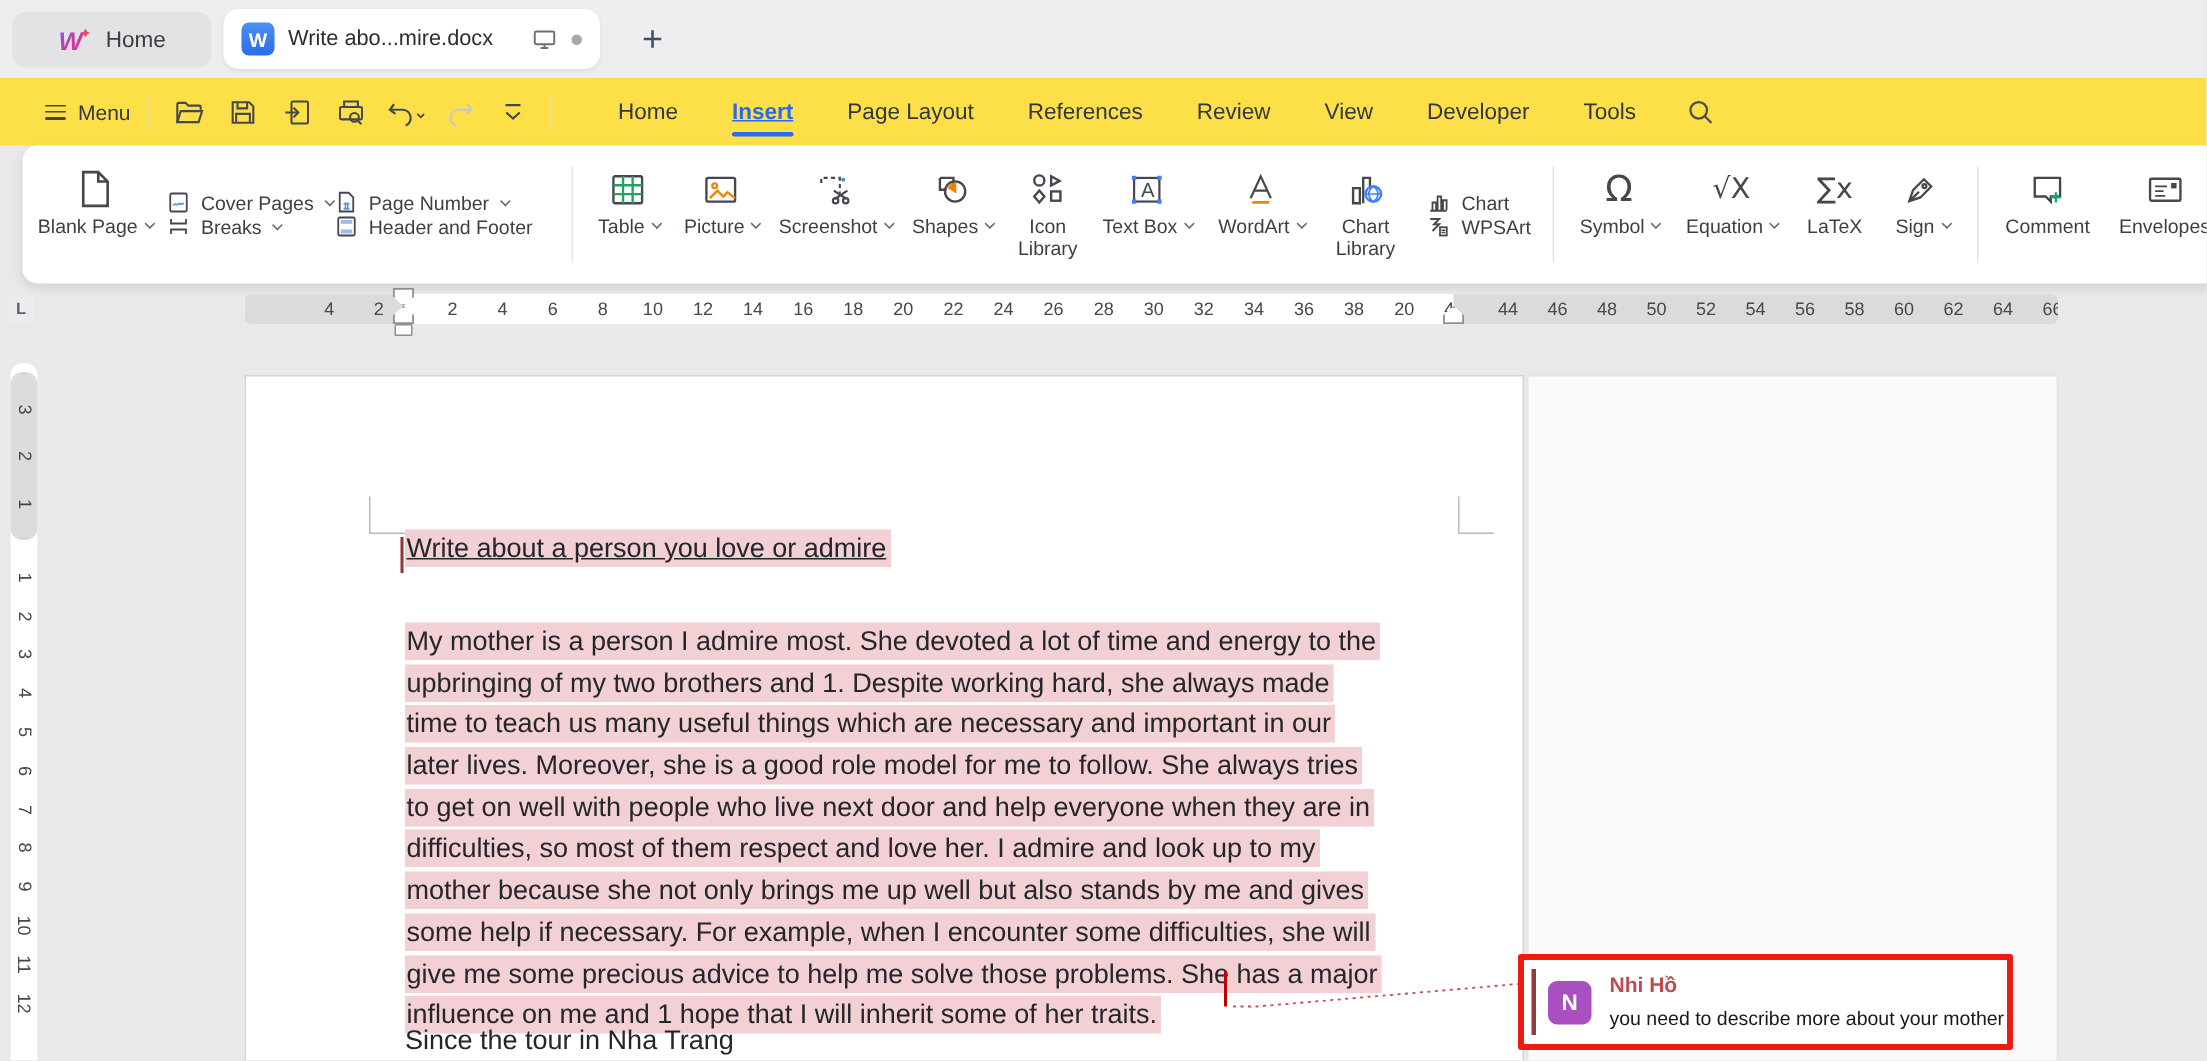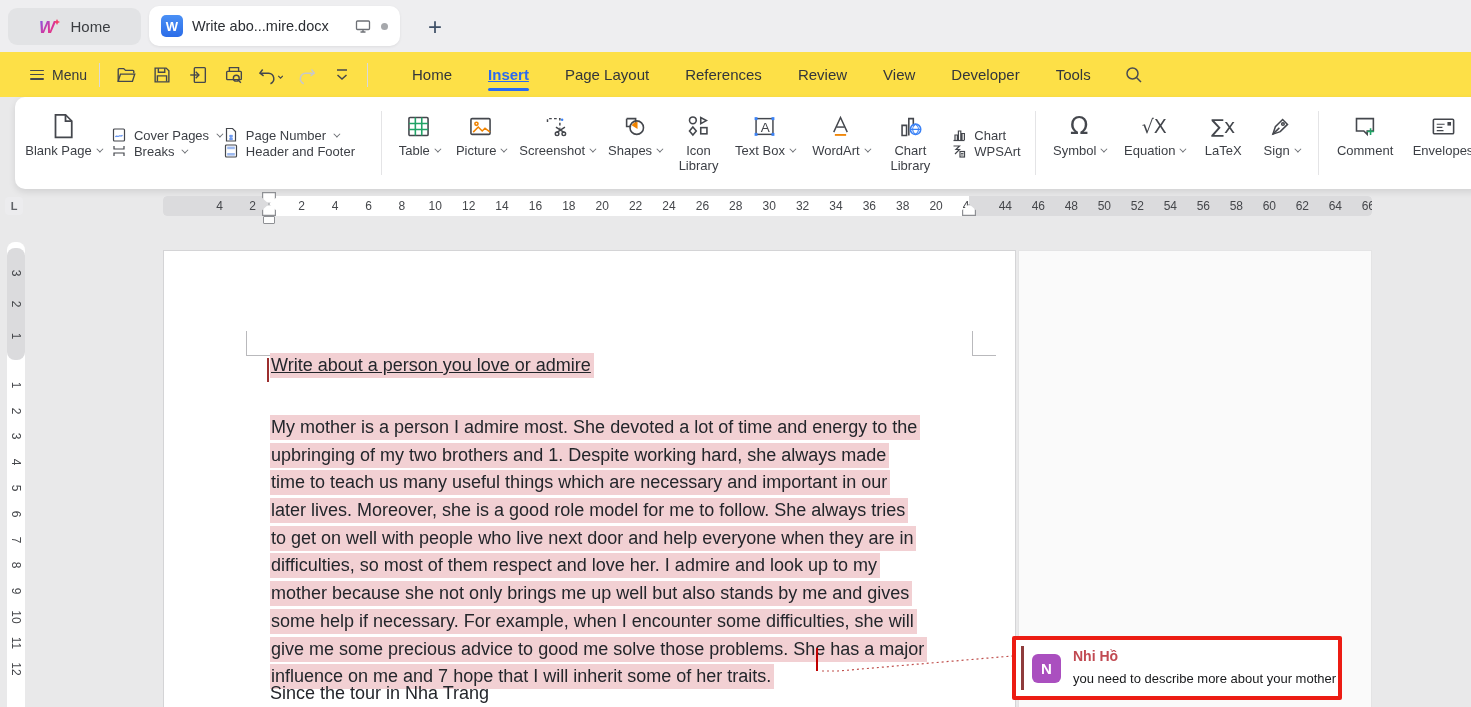--- a/index.html
+++ b/index.html
@@ -588,24 +588,24 @@
     <div class="dline">
     <span class="hl">difficulties, so most of them respect and love her. I admire and look up to my</span>
   </div>
     <div class="dline">
     <span class="hl">mother because she not only brings me up well but also stands by me and gives</span>
   </div>
     <div class="dline">
     <span class="hl">some help if necessary. For example, when I encounter some difficulties, she will</span>
   </div>
     <div class="dline">
-    <span class="hl">give me some precious advice to good me solve those problems. She has a major</span>
-  </div>
-    <div class="dline">
-    <span class="hl">influence on me and 7 hope that I will inherit some of her traits.</span>
+    <span class="hl">give me some precious advice to help me solve those problems. She has a major</span>
+  </div>
+    <div class="dline">
+    <span class="hl">influence on me and 1 hope that I will inherit some of her traits.</span>
   </div>
   </div>
 <div class="caret"></div>
 <div class="doc-after">Since the tour in Nha Trang</div>
 
 <svg class="connector">
   <path d="M822 671 L838 671 L1012 656" fill="none" stroke="#c0504d" stroke-width="1.2" stroke-dasharray="2 3"></path>
 </svg>
 
 <div class="comment-box">

